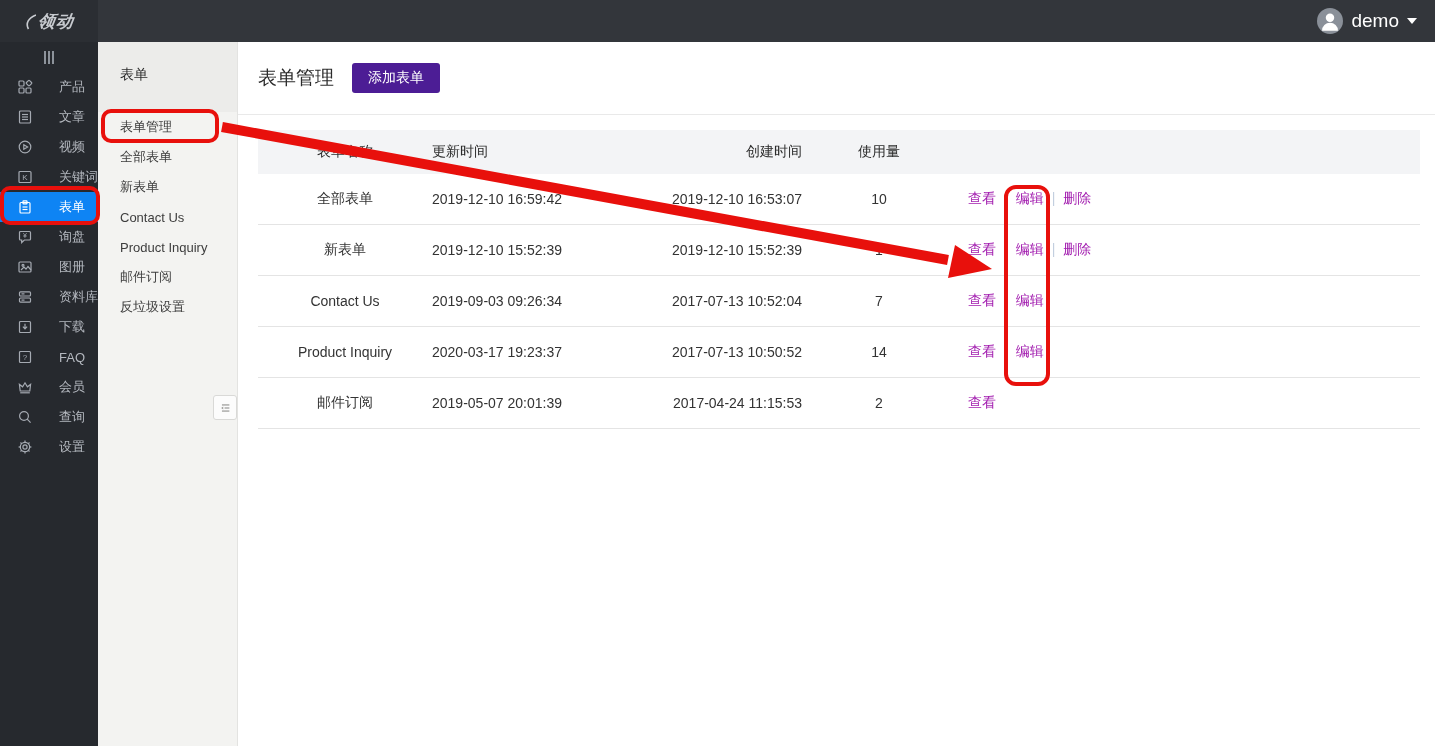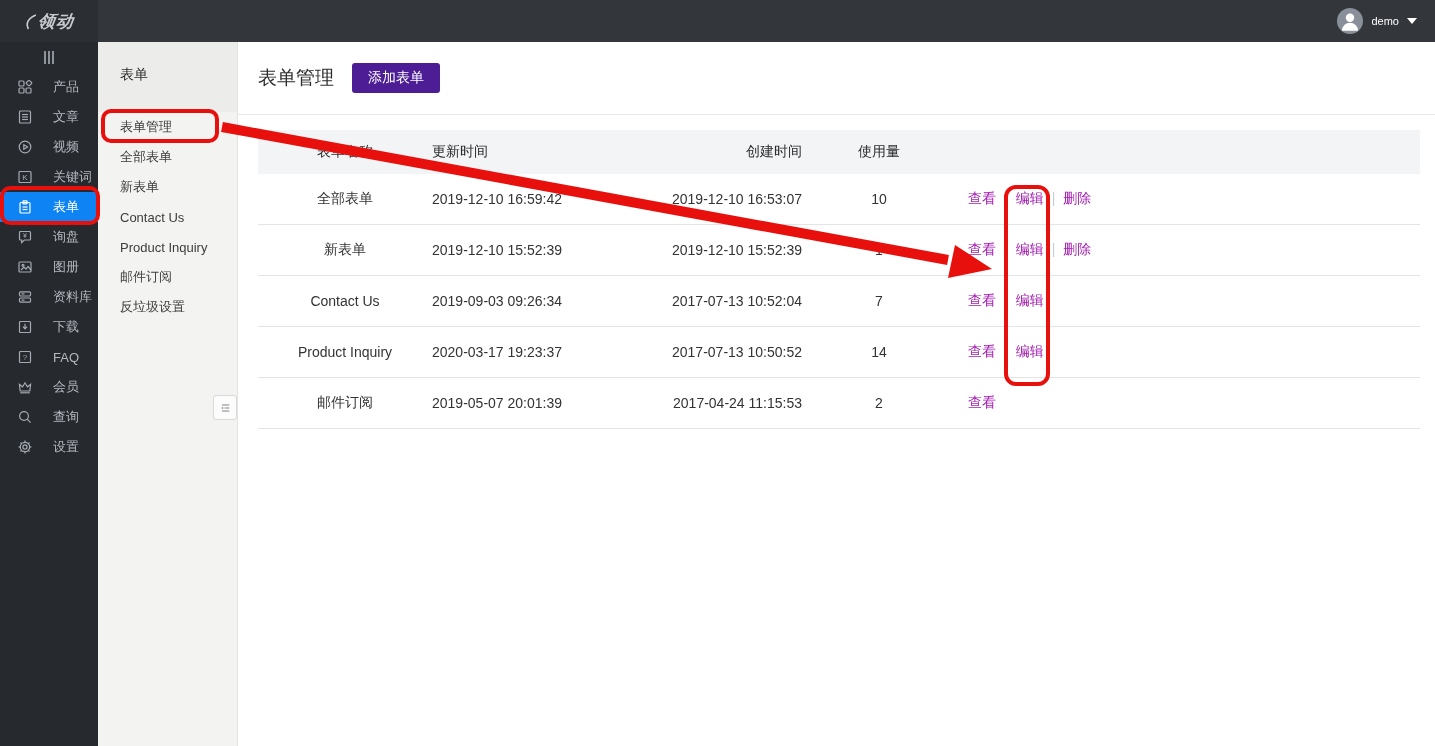--- a/index.html
+++ b/index.html
@@ -7,29 +7,29 @@
   body { font-family:"Liberation Sans","DejaVu Sans",sans-serif; background:#fff; }
   .page { position:relative; width:1435px; height:746px; overflow:hidden; }
 
   
   .topbar { position:absolute; left:0; top:0; width:1435px; height:42px; background:#33363b; display:flex; align-items:center; z-index:5; }
   .logo-cell { width:98px; height:42px; background:#2b2e33; display:flex; align-items:center; justify-content:center; }
   .logo-text { color:#c8cbd0; font-size:17px; font-weight:bold; font-style:italic; letter-spacing:1px; transform:skewX(-8deg); display:flex; align-items:center; gap:2px; }
   .topbar-spacer { flex:1; }
   .user-menu { display:flex; align-items:center; gap:8px; padding-right:18px; cursor:pointer; }
   .avatar { width:26px; height:26px; border-radius:50%; background:#8a9099; display:flex; align-items:center; justify-content:center; overflow:hidden; }
-  .user-name { color:#ffffff; font-size:11px; }
+  .user-name { color:#ffffff; font-size:19px; }
   .caret { display:flex; align-items:center; }
 
   
   .sidebar { position:absolute; left:0; top:42px; width:98px; height:704px; background:#26292e; z-index:4; }
   .collapse-row { height:30px; display:flex; align-items:center; justify-content:center; }
   .vbars { display:flex; gap:2px; }
   .vbars i { display:block; width:2px; height:13px; background:#8d939b; }
-  .side-item { height:30px; display:flex; align-items:center; padding-left:17px; gap:20px; color:#b4b8bf; font-size:13px; cursor:pointer; }
+  .side-item { height:30px; display:flex; align-items:center; padding-left:17px; gap:26px; color:#b4b8bf; font-size:13px; cursor:pointer; }
   .side-item .s-icon { width:16px; height:16px; display:flex; align-items:center; justify-content:center; color:#a5aab2; }
   .side-item.active { background:#0e84f4; color:#ffffff; }
   .side-item.active .s-icon { color:#ffffff; }
 
   
   .submenu { position:absolute; left:98px; top:42px; width:140px; height:704px; background:#f3f3f1; border-right:1px solid #e3e3e1; z-index:3; }
   .submenu-head { height:70px; background:#ececea; padding:24px 0 0 22px; font-size:14px; color:#2b2b2b; }
   .submenu-item { height:30px; display:flex; align-items:center; padding-left:22px; font-size:13px; color:#3d3d3d; cursor:pointer; }
   .panel-btn { position:absolute; left:115px; top:353px; width:24px; height:25px; background:#fcfcfc; border:1px solid #d9d9d7; border-radius:3px; display:flex; align-items:center; justify-content:center; color:#9a9a98; cursor:pointer; }
 

